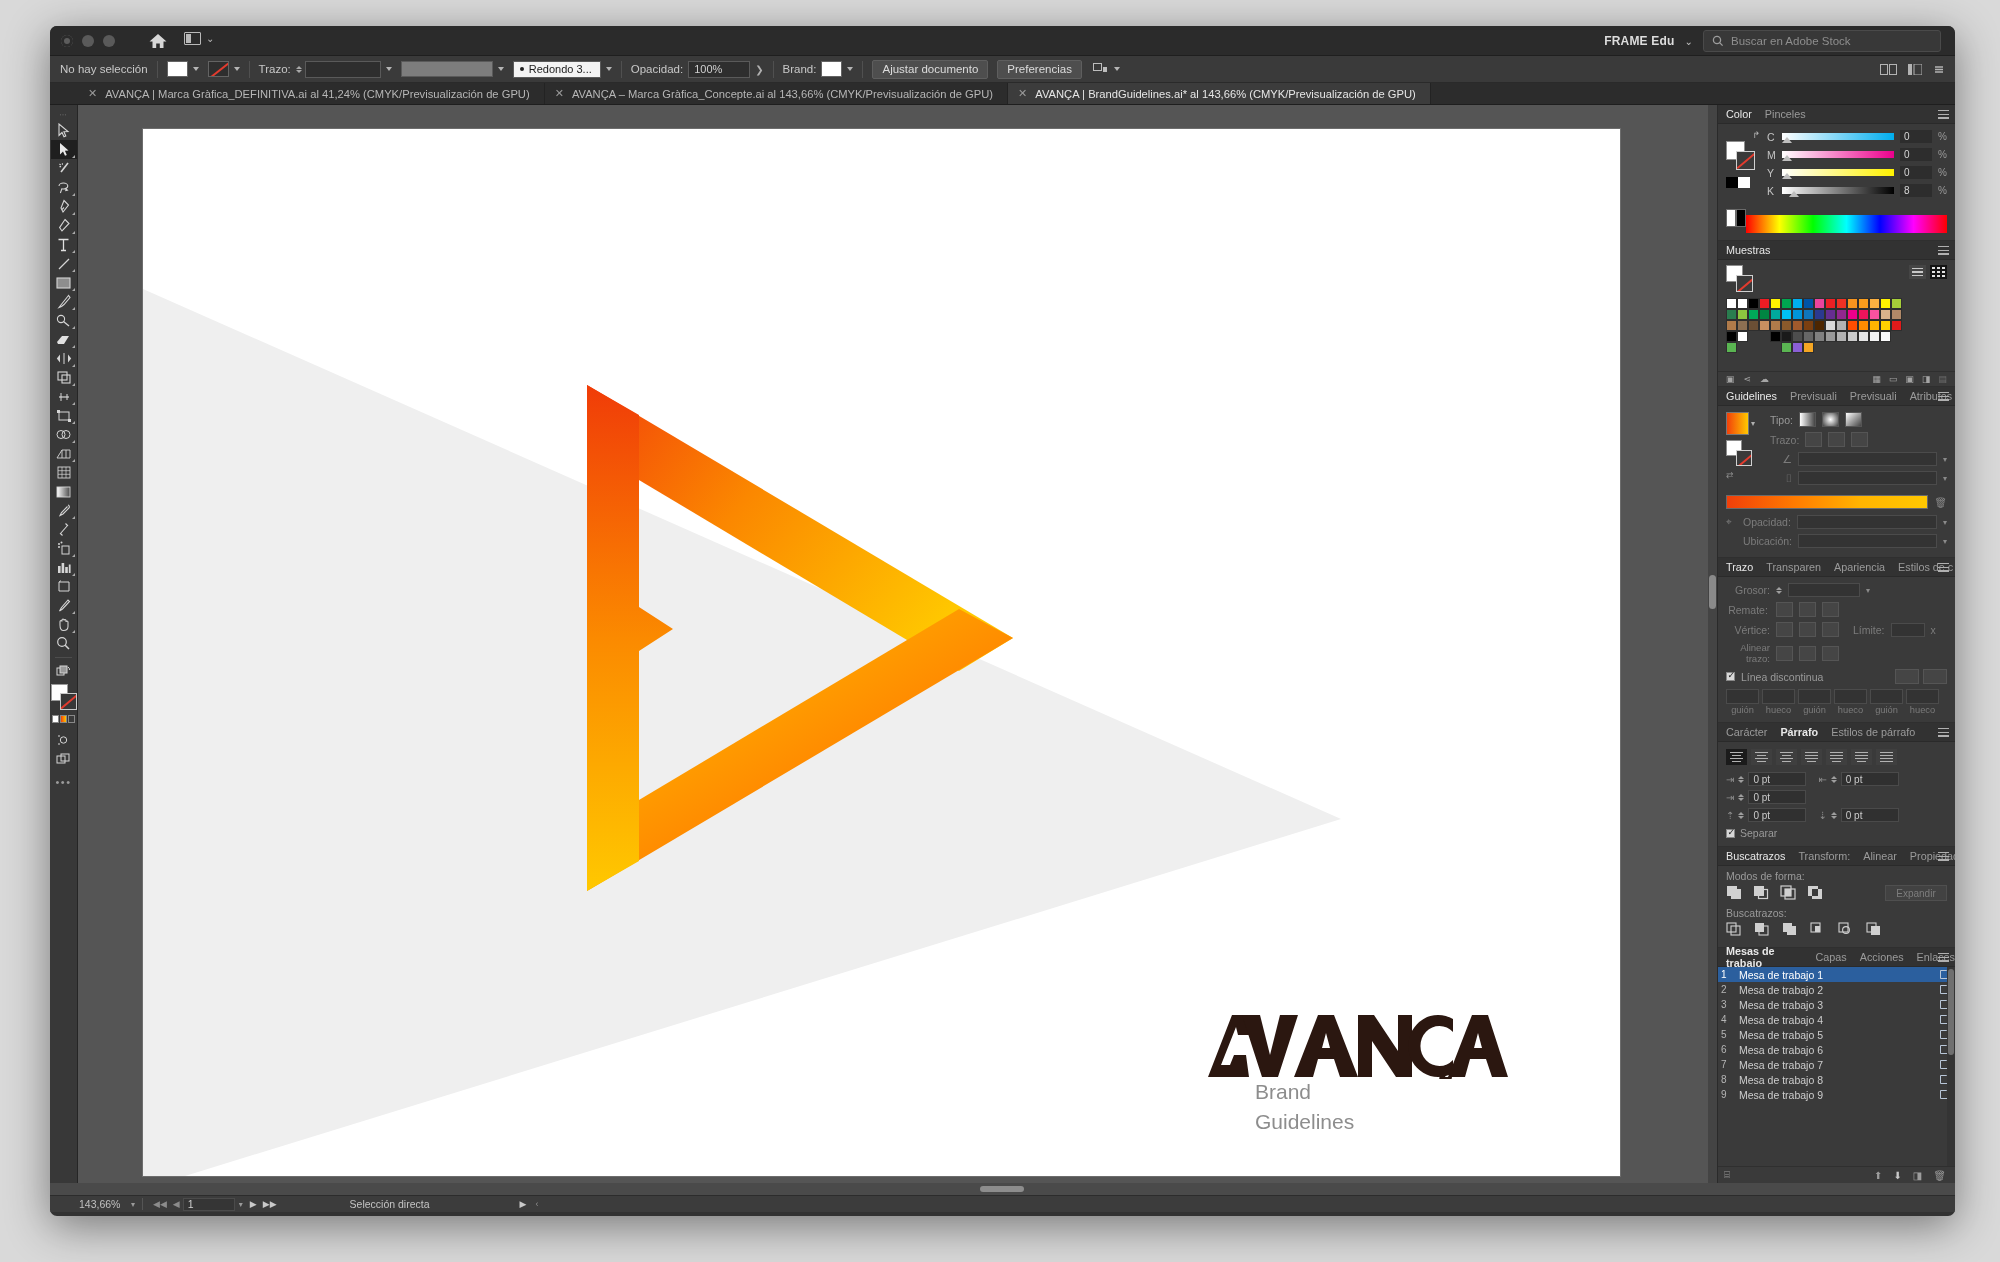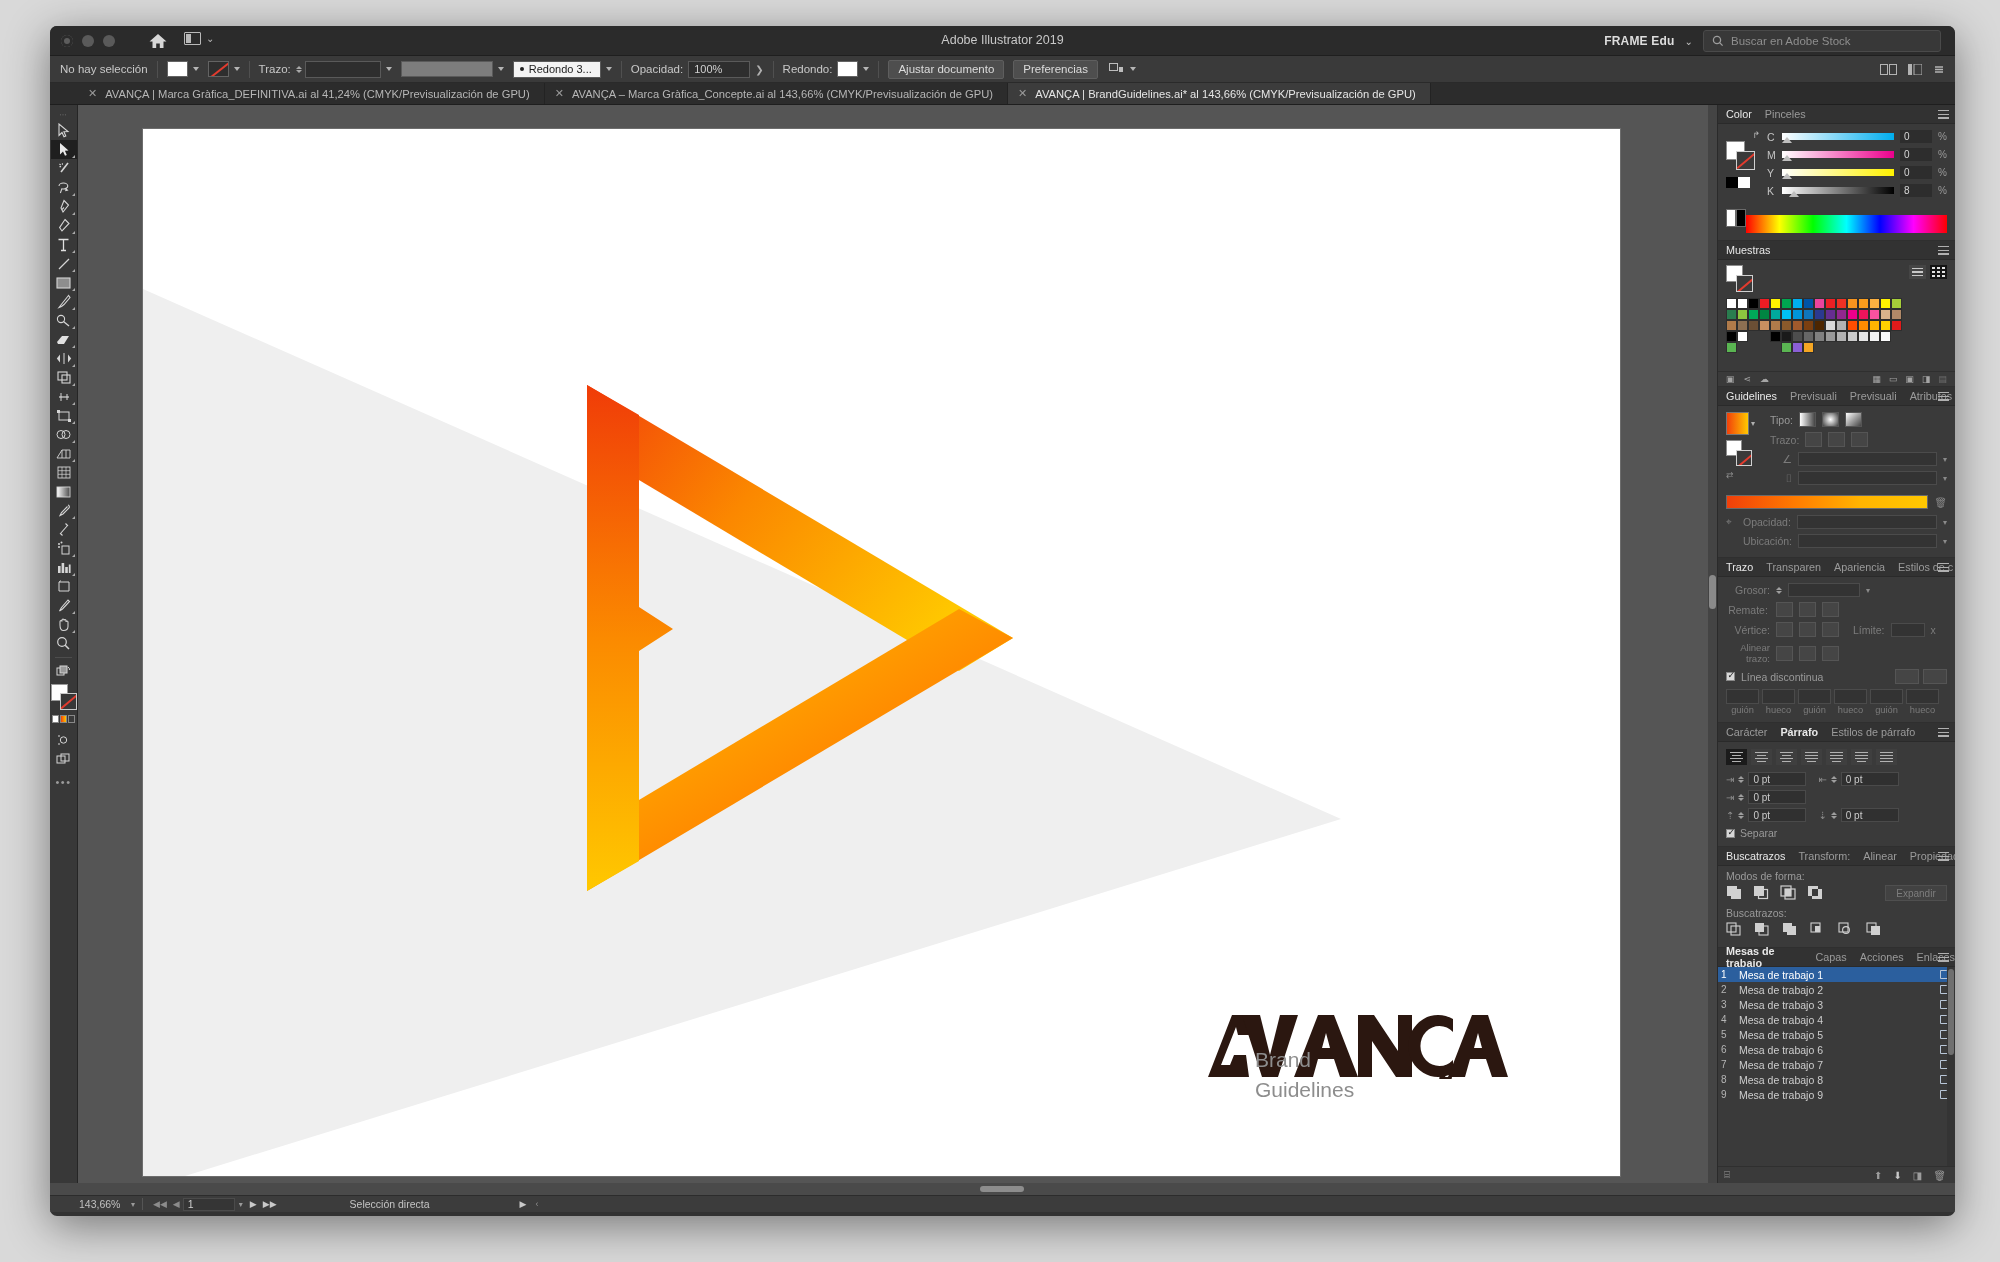--- a/index.html
+++ b/index.html
@@ -86,21 +86,21 @@
 
   
   .canvas-wrap { flex:1; position:relative; background:#555; overflow:hidden; }
   .artboard { position:absolute; left:65px; top:24px; width:1477px; height:1047px;
     background:#fff; box-shadow:0 0 0 1px #6d6d6d; overflow:hidden; }
   .grey-wedge { position:absolute; left:0; top:160px; width:1220px; height:900px;
     background:#efefef; clip-path:polygon(0 0, 1198px 530px, 0 900px); }
   .logo-tri { position:absolute; left:440px; top:250px; width:430px; height:530px; }
   .brandname { position:absolute; left:1065px; top:884px; font-size:0px; }
   .brandname svg { display:block; }
-  .brandsub { position:absolute; left:1112px; top:916px; color:#8d8d8d;
+  .brandsub { position:absolute; left:1112px; top:948px; color:#8d8d8d;
     font-size:21px; line-height:1.42; font-family:"Liberation Sans", sans-serif; }
 
   
   .canvas-vscroll { position:absolute; right:0; top:0; width:9px; height:100%; background:#444; }
   .canvas-vthumb { position:absolute; right:1px; top:470px; width:7px; height:34px;
     background:#8a8a8a; border-radius:4px; }
 
   
   .panels { width:238px; background:#3a3a3a; border-left:1px solid #2a2a2a;
     display:flex; flex-direction:column; font-size:11px; color:#c9c9c9; }
@@ -206,21 +206,20 @@
     </div>
     <div class="home-btn">
       <svg width="20" height="18" viewBox="0 0 20 18">
             <path d="M10 2 L18.5 9.5 H15.5 V16 H11.8 V11.4 H8.2 V16 H4.5 V9.5 H1.5 Z" fill="#d7d7d7"></path>
           </svg>
     </div>
     <div class="ws-btn">
       <span class="ws-sq"></span>
       <span style="color:#b9b9b9;font-size:10px;">⌄</span>
     </div>
-    <div class="title-center">Adobe Illustrator 2019</div>
     <div class="tb-right">
       <span class="ws-name">FRAME Edu</span>
       <span style="color:#c2c2c2;font-size:10px;">⌄</span>
       <div class="stock-search">
         <svg width="12" height="12" viewBox="0 0 12 12">
               <circle cx="5" cy="5" r="3.6" fill="none" stroke="#9d9d9d" stroke-width="1.3"></circle>
               <line x1="7.6" y1="7.6" x2="10.6" y2="10.6" stroke="#9d9d9d" stroke-width="1.3"></line>
             </svg>
         <span>Buscar en Adobe Stock</span>
       </div>
@@ -252,21 +251,21 @@
       <span class="bul"></span>
       <span>Redondo 3...</span>
     </span>
     <span class="caret"></span>
     <span class="cb-sep"></span>
     <span class="cb-label">Opacidad:</span>
     <span style="width:5px"></span>
     <span class="cb-field" style="width:62px">100%</span>
     <span style="color:#b0b0b0;font-size:10px;margin-left:5px">❯</span>
     <span class="cb-sep"></span>
-    <span class="cb-label">Redondo:</span>
+    <span class="cb-label">Brand:</span>
     <span style="width:5px"></span>
     <span class="swatch-box"></span>
     <span class="caret"></span>
     <span class="cb-sep"></span>
     <span class="cb-btn">Ajustar documento</span>
     <span style="width:9px"></span>
     <span class="cb-btn">Preferencias</span>
     <span style="width:11px"></span>
     <span>
       <svg width="16" height="13" viewBox="0 0 16 13">

